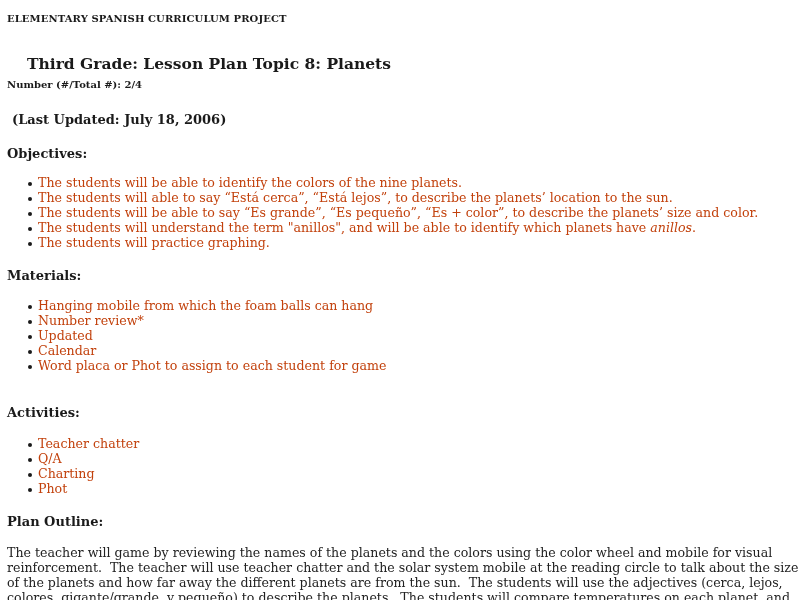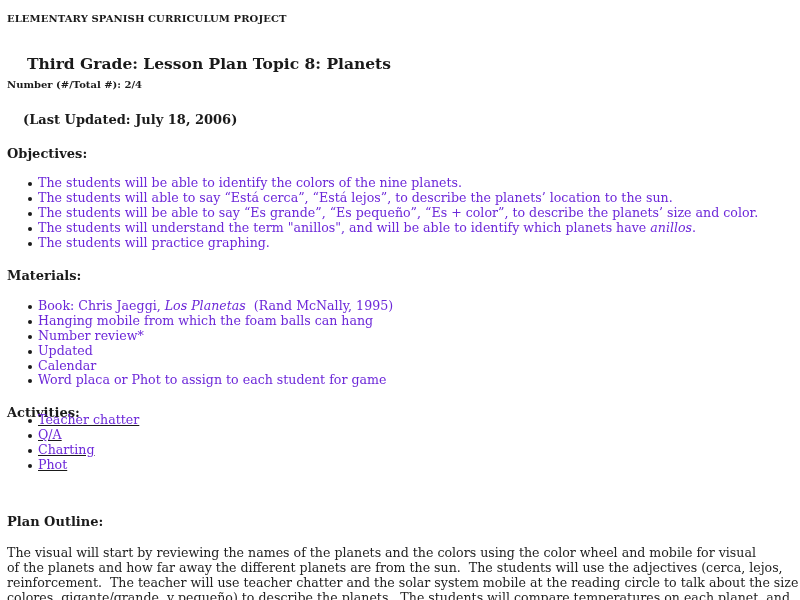--- a/index.html
+++ b/index.html
@@ -39,21 +39,21 @@
   }
   .h-num {
     position: absolute;
     left: 0; top: 79px;
     font-size: 10px;
     font-weight: bold;
     white-space: nowrap;
   }
   .h-updated {
     position: absolute;
-    left: 16px; top: 112px;
+    left: 5px; top: 112px;
     font-size: 13px;
     font-weight: bold;
     white-space: nowrap;
   }
   .sec-label {
     position: absolute;
     left: 0;
     font-size: 13px;
     font-weight: bold;
     white-space: nowrap;
@@ -65,21 +65,21 @@
     padding: 0;
     list-style: none;
   }
   ul.blist li {
     position: relative;
     padding-left: 31px;
     font-size: 12.6px;
     line-height: 14.9px;
     height: 14.9px;
     white-space: nowrap;
-    color: #6d28d9;
+    color: #c2410c;
   }
   ul.blist li::before {
     content: "";
     position: absolute;
     left: 21px;
     top: 6px;
     width: 4px;
     height: 4px;
     border-radius: 50%;
     background: #1a1a1a;
@@ -113,37 +113,36 @@
   <ul class="blist" style="top:176px;">
     <li><span>The students will be able to identify the colors of the nine planets.</span></li>
     <li><span>The students will able to say “Está cerca”, “Está lejos”, to describe the planets’ location to the sun.</span></li>
     <li><span>The students will be able to say “Es grande”, “Es pequeño”, “Es + color”, to describe the planets’ size and color.</span></li>
     <li><span>The students will understand the term "anillos", and will be able to identify which planets have </span><em>anillos</em><span>.</span></li>
     <li><span>The students will practice graphing.</span></li>
   </ul>
 
   <div class="sec-label" style="top:268px;">Materials:</div>
   <ul class="blist" style="top:299px;">
-    <li><span>Book: Chris Jaeggi, </span><em>Los Planetas</em><span style="white-space:pre;">  (Rand McNally, 1995)</span></li>
     <li><span>Hanging mobile from which the foam balls can hang</span></li>
     <li><span>Number review*</span></li>
     <li><span>Updated</span></li>
     <li><span>Calendar</span></li>
     <li><span>Word placa or Phot to assign to each student for game</span></li>
   </ul>
 
   <div class="sec-label" style="top:405px;">Activities:</div>
-  <ul class="blist" style="top:413px;text-decoration:underline;">
+  <ul class="blist" style="top:437px;">
     <li><span>Teacher chatter</span></li>
     <li><span>Q/A</span></li>
     <li><span>Charting</span></li>
     <li><span>Phot</span></li>
   </ul>
 
   <div class="sec-label" style="top:514px;">Plan Outline:</div>
   <div class="para">
-    <span class="line" style="white-space:pre;">The visual will start by reviewing the names of the planets and the colors using the color wheel and mobile for visual</span>
+    <span class="line" style="white-space:pre;">The teacher will game by reviewing the names of the planets and the colors using the color wheel and mobile for visual</span>
+    <span class="line" style="white-space:pre;">reinforcement.  The teacher will use teacher chatter and the solar system mobile at the reading circle to talk about the size</span>
     <span class="line" style="white-space:pre;">of the planets and how far away the different planets are from the sun.  The students will use the adjectives (cerca, lejos,</span>
-    <span class="line" style="white-space:pre;">reinforcement.  The teacher will use teacher chatter and the solar system mobile at the reading circle to talk about the size</span>
     <span class="line" style="white-space:pre;">colores, gigante/grande, y pequeño) to describe the planets.  The students will compare temperatures on each planet, and</span>
   </div>
 
 </div>
 
 </body></html>

